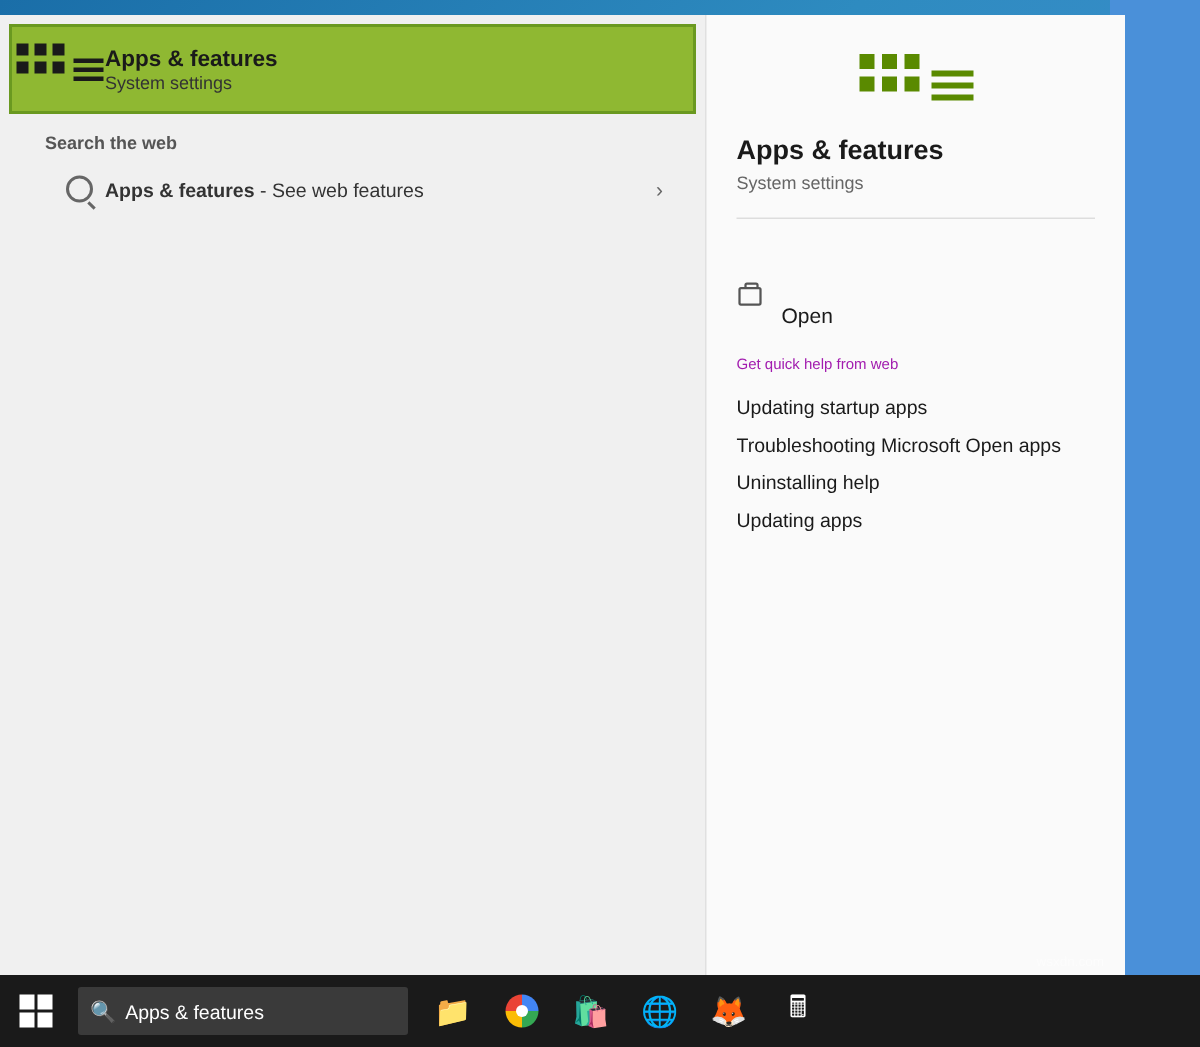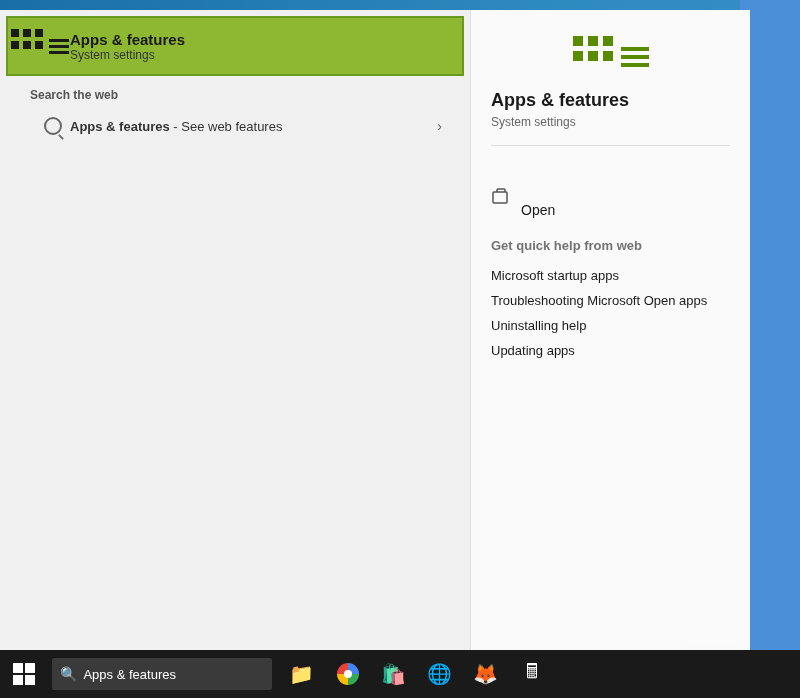--- a/index.html
+++ b/index.html
@@ -83,22 +83,21 @@
       color: #1a1a1a;
     }
 
     .top-result-subtitle {
       font-size: 12px;
       color: #333;
     }
 
     
     .search-web-section {
-      padding: 12px 14px 6px 6px;
-      margin-left: 24px;
+      padding: 12px 14px 6px 30px;
     }
 
     .search-web-label {
       font-size: 12px;
       color: #555;
       font-weight: 600;
       margin-bottom: 8px;
     }
 
     .search-icon-circle {
@@ -205,23 +204,23 @@
       flex-shrink: 0;
     }
 
     .preview-action-label {
       font-size: 14px;
       color: #1a1a1a;
       margin-top: 28px;
     }
 
     .preview-section-title {
-      font-size: 13px;
-      font-weight: 700;
-      color: #737373;
+      font-size: 10px;
+      font-weight: 400;
+      color: #a21caf;
       margin-bottom: 10px;
     }
 
     .preview-link {
       font-size: 13px;
       color: #1a1a1a;
       padding: 5px 0;
       cursor: pointer;
       display: block;
     }
@@ -432,21 +431,21 @@
       <div class="preview-action">
         <svg class="open-icon" viewBox="0 0 20 20" fill="none" xmlns="http://www.w3.org/2000/svg">
           <rect x="2" y="6" width="14" height="11" rx="1" stroke="#555" stroke-width="1.5" fill="none"></rect>
           <path d="M6 6V4a1 1 0 011-1h6a1 1 0 011 1v2" stroke="#555" stroke-width="1.5"></path>
         </svg>
         <span class="preview-action-label">Open</span>
       </div>
 
       <div class="preview-section-title">Get quick help from web</div>
 
-      <a class="preview-link">Microsoft startup apps</a>
+      <a class="preview-link">Updating startup apps</a>
       <a class="preview-link">Troubleshooting Microsoft Open apps</a>
       <a class="preview-link">Uninstalling help</a>
       <a class="preview-link">Updating apps</a>
 
     </div>
   </div>
 
   <div class="taskbar">
 
     <div class="start-button">

